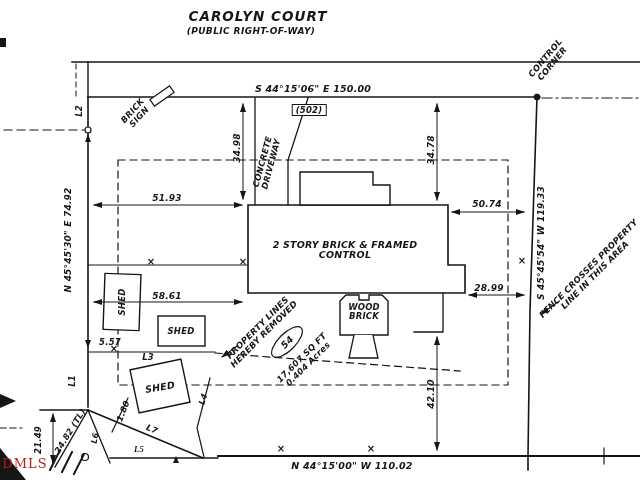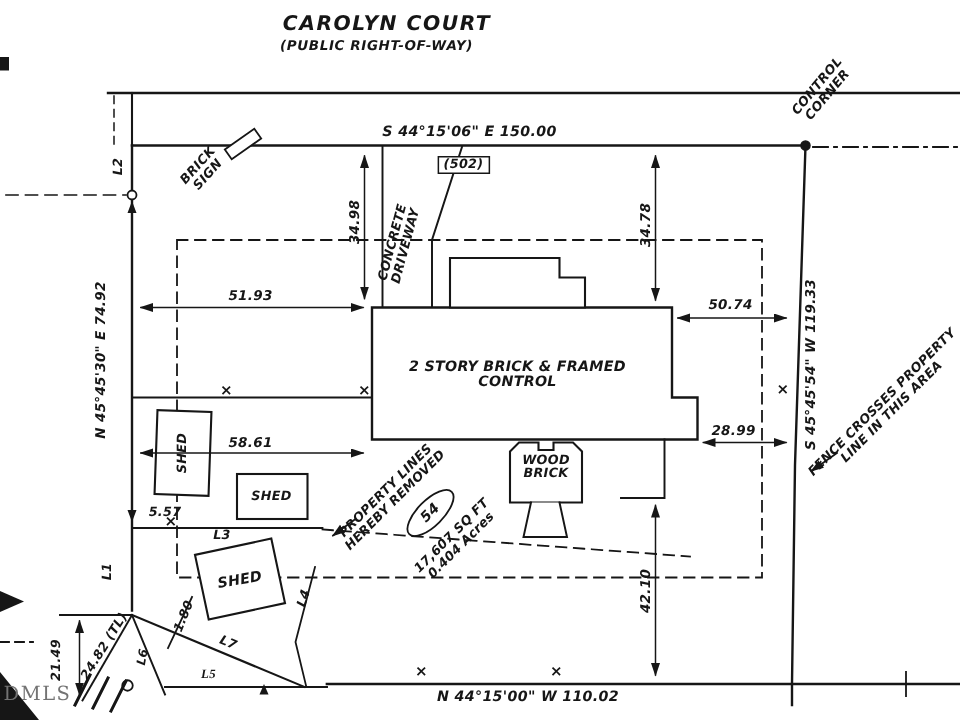--- a/index.html
+++ b/index.html
@@ -7,21 +7,21 @@
         font-family:"DejaVu Sans",sans-serif;}
   #plat svg{position:absolute;left:0;top:0;}
   .lbl{position:absolute;transform:translate(-50%,-50%);color:#161616;
        font:italic 700 9.5px "DejaVu Sans",sans-serif;white-space:nowrap;letter-spacing:.2px;}
   .two{text-align:center;line-height:9px;}
   .sm{font-size:8.5px;}
   .xs{font-size:8px;}
   .title{font-size:13.5px;letter-spacing:1px;}
   .sub{font-size:9px;letter-spacing:.4px;}
   .boxed{border:1.3px solid #161616;padding:0 3px;background:#fff;}
-  .wm{font:400 13px "DejaVu Serif",serif;color:#737373;font-style:normal;letter-spacing:1px;}
+  .wm{font:400 13px "DejaVu Serif",serif;color:#b91c1c;font-style:normal;letter-spacing:1px;}
   .xmark{font-size:10px;font-style:normal;}
 </style>
 </head>
 <body>
 
 <div id="plat">
 
   <svg width="640" height="480" viewBox="0 0 640 480">
     <defs>
       <marker id="ah" markerWidth="9" markerHeight="7" refX="8" refY="3" orient="auto" markerUnits="userSpaceOnUse">

